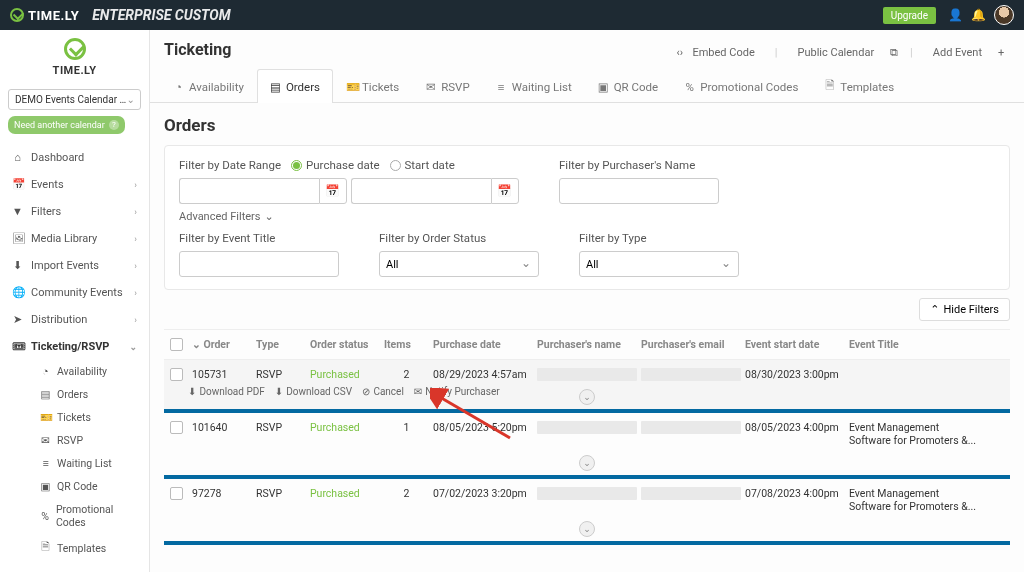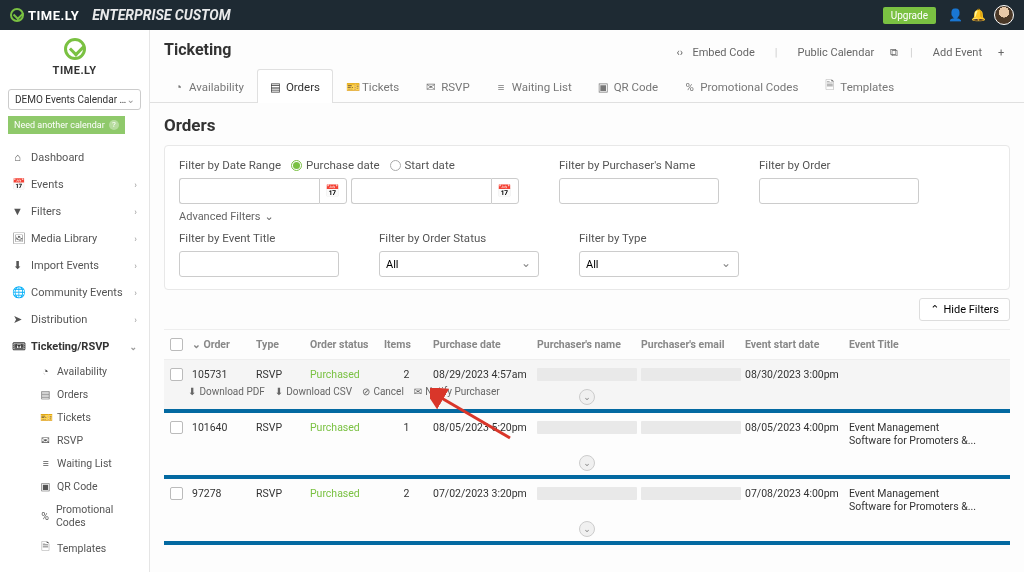--- a/index.html
+++ b/index.html
@@ -12,21 +12,21 @@
 .logo-sub{font-size:14px;font-style:italic;opacity:0.9;margin-left:9px}
 .topbar-right{margin-left:auto;display:flex;align-items:center;gap:12px}
 .upgrade-btn{background:#7ac142;color:#fff;border:none;padding:3px 8px;border-radius:2px;font-size:10px;cursor:pointer}
 .sidebar{position:absolute;left:0;top:30px;width:150px;height:calc(100% - 30px);border-right:1px solid #e5e5e5;background:#fff;overflow:hidden}
 .sidebar-logo{text-align:center;padding:8px 0 6px}
 .sidebar-logo .big-circle{width:22px;height:22px;border:3px solid #7ac142;border-radius:50%;margin:0 auto;position:relative}
 .sidebar-logo .big-circle::after{content:"";position:absolute;width:7px;height:10px;border-right:3px solid #7ac142;border-bottom:3px solid #7ac142;transform:rotate(45deg);left:5px;top:1px}
 .sidebar-brand{font-size:11px;font-weight:bold;text-align:center;margin-top:4px;letter-spacing:0.5px;color:#333}
 .cal-select{margin:6px 8px;border:1px solid #ccc;border-radius:3px;padding:4px 6px;font-size:10px;display:flex;align-items:center;justify-content:space-between;cursor:pointer}
 .cal-select span{white-space:nowrap;overflow:hidden;text-overflow:ellipsis}
-.need-cal{margin:0 8px 10px;background:#8fc96b;color:#fff;border:none;border-radius:0;padding:4px 6px;font-size:9px;display:flex;align-items:center;gap:4px;cursor:pointer}
+.need-cal{margin:0 8px 10px;background:#8fc96b;color:#fff;border:none;border-radius:7px;padding:4px 6px;font-size:9px;display:flex;align-items:center;gap:4px;cursor:pointer}
 .need-cal::after{content:"?";display:inline-block;width:10px;height:10px;border-radius:50%;background:rgba(255,255,255,0.35);font-size:8px;line-height:10px;text-align:center}
 .nav{margin-top:8px}
 .nav-item{display:flex;align-items:center;padding:7px 12px;color:#555;cursor:pointer;font-size:11px;gap:8px;position:relative}
 .nav-item.active{font-weight:bold;color:#333}
 .nav-item .chev{margin-left:auto;color:#999;font-size:9px}
 .nav-sub{padding-left:28px}
 .nav-sub .nav-item{padding:5px 12px;font-size:10.5px;gap:6px}
 .main{position:absolute;left:150px;top:30px;right:0;bottom:0;overflow:hidden;background:#fdfdfd}
 .main-header{display:flex;align-items:flex-end;padding:10px 14px;border-bottom:0}
 .main-title{font-size:16px;font-weight:bold;color:#333}
@@ -259,24 +259,20 @@
             <div class="date-field">
                 <input style="">
                 <div class="cal-btn">📅</div>
               </div>
           </div>
         </div>
         <div class="filter-block">
           <div class="filter-label">Filter by Purchaser's Name</div>
           <input class="text-input" style="">
         </div>
-        <div class="filter-block">
-          <div class="filter-label">Filter by Order</div>
-          <input class="text-input" style="">
-        </div>
       </div>
 
       <div class="adv-filters">
         <span>Advanced Filters</span>
         <span>⌄</span>
       </div>
 
       <div class="filter-row">
         <div class="filter-block">
           <div class="filter-label">Filter by Event Title</div>

